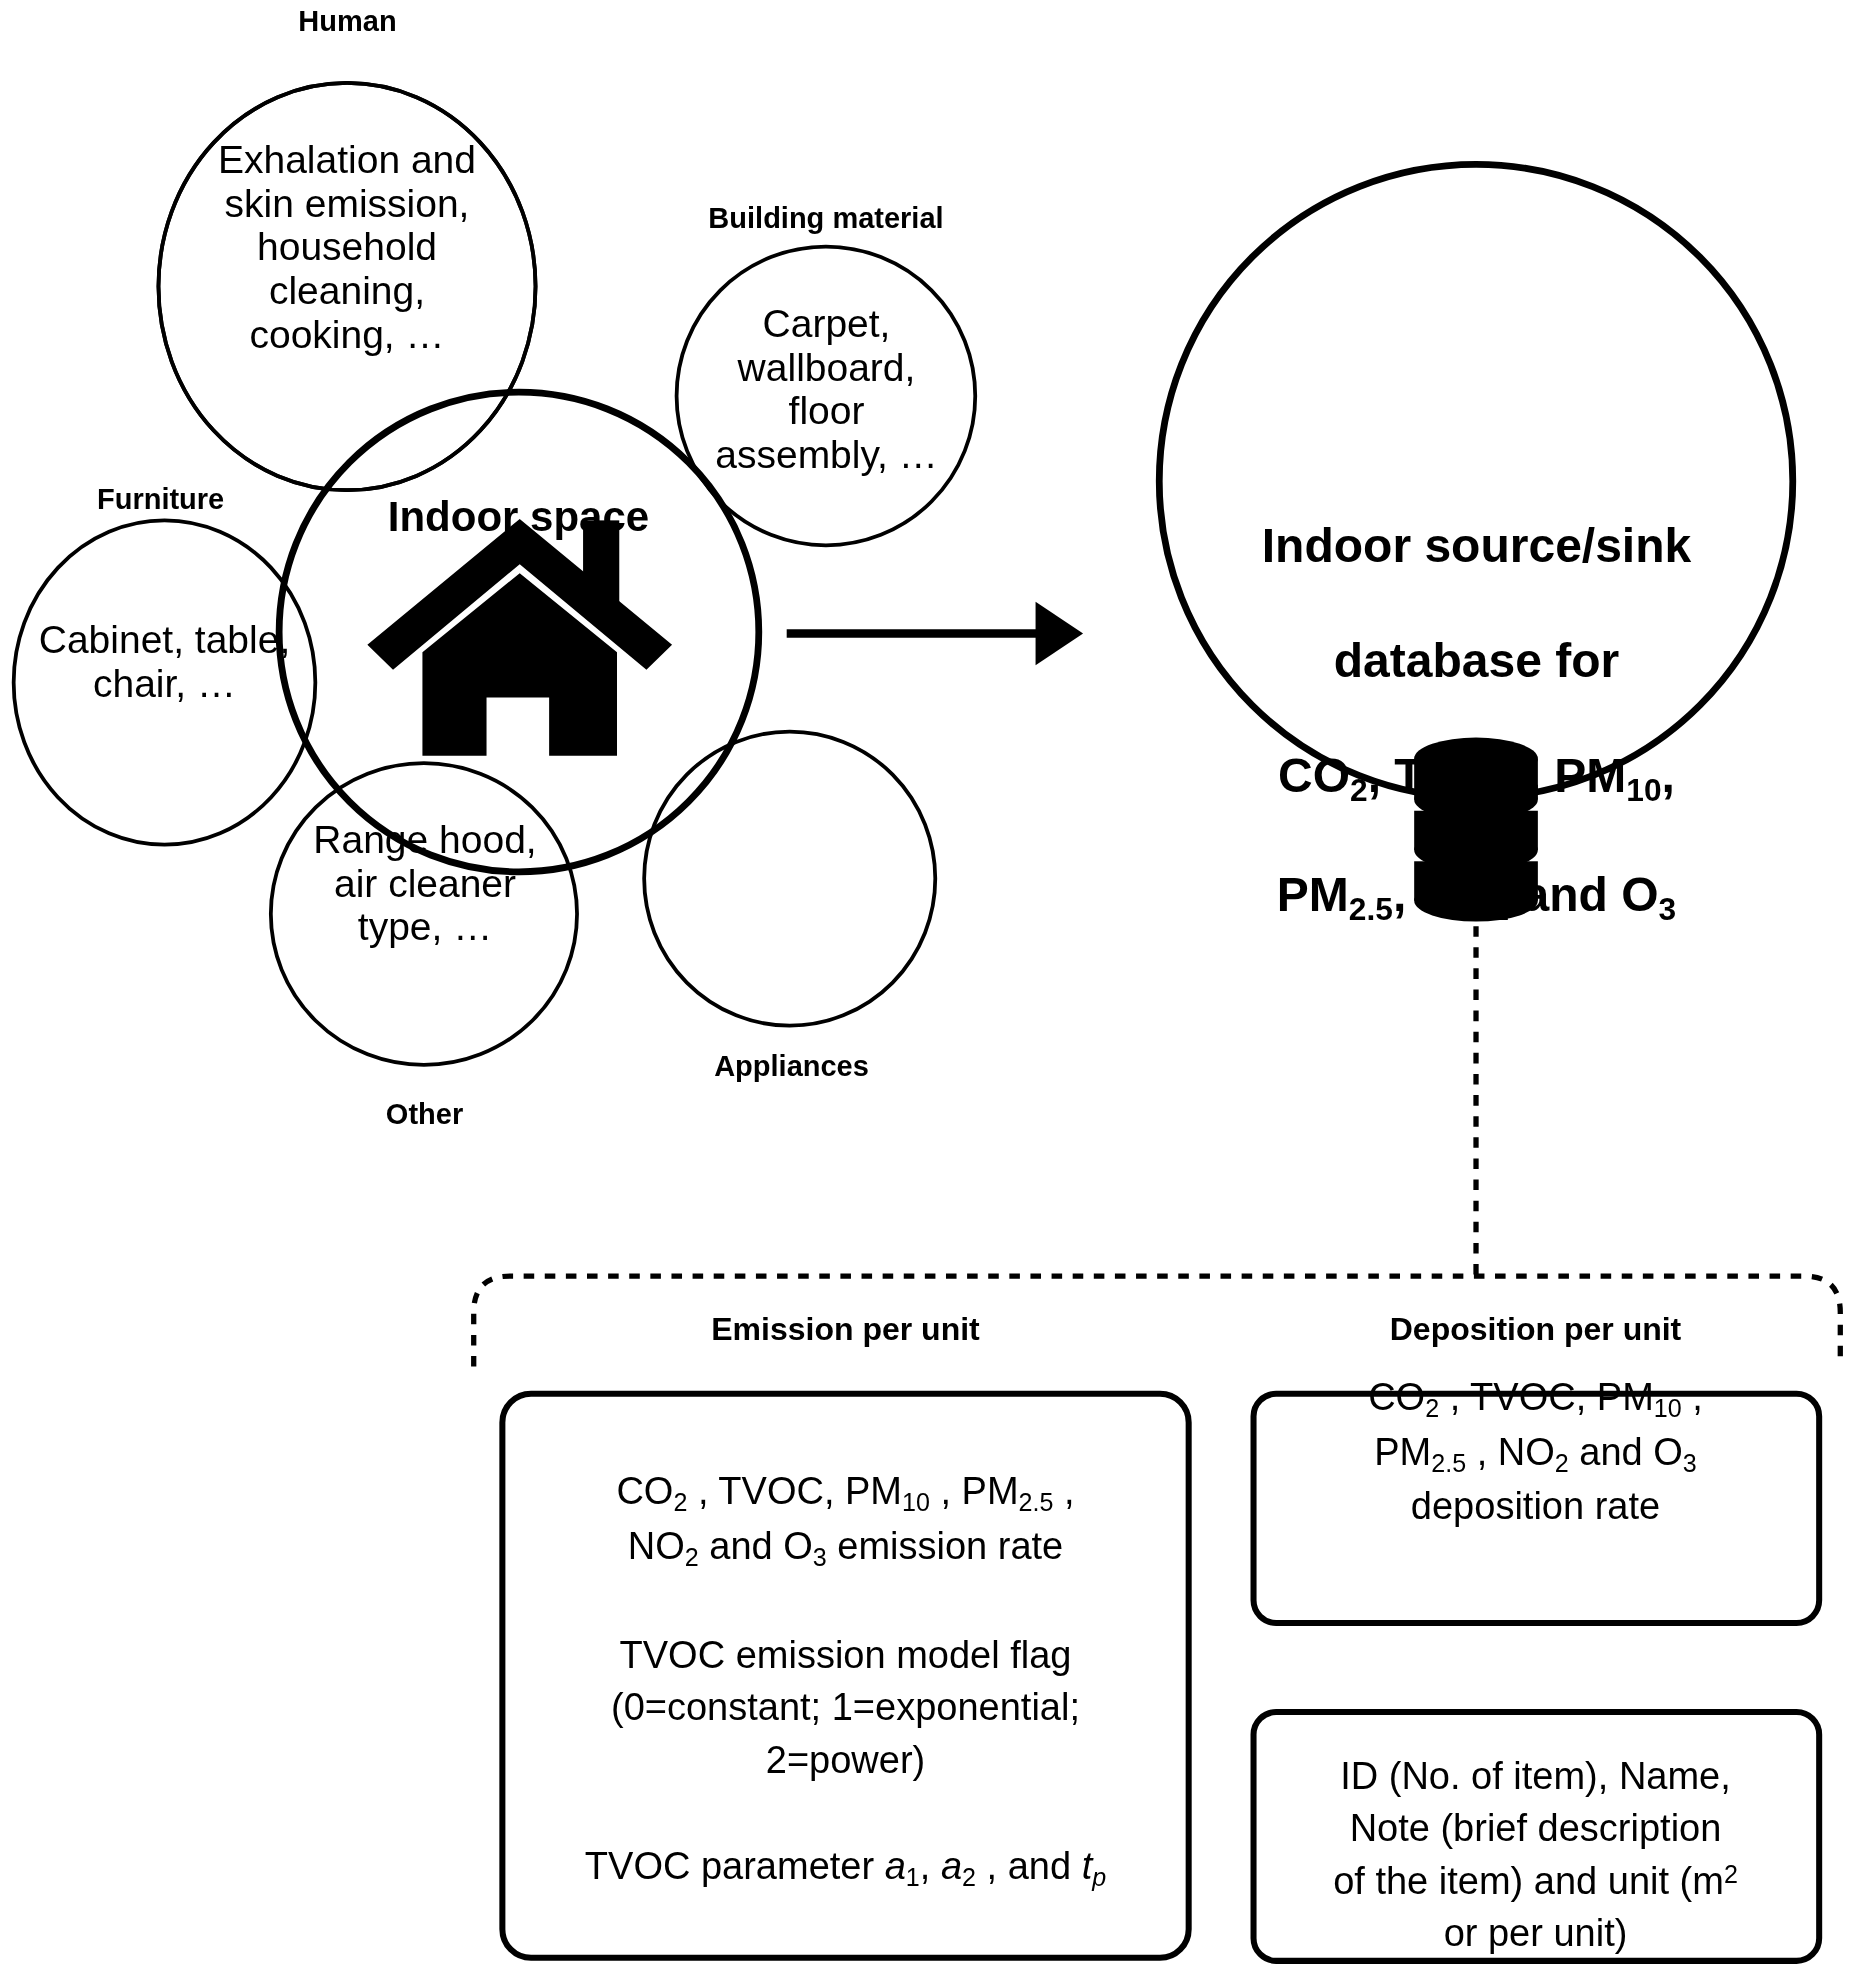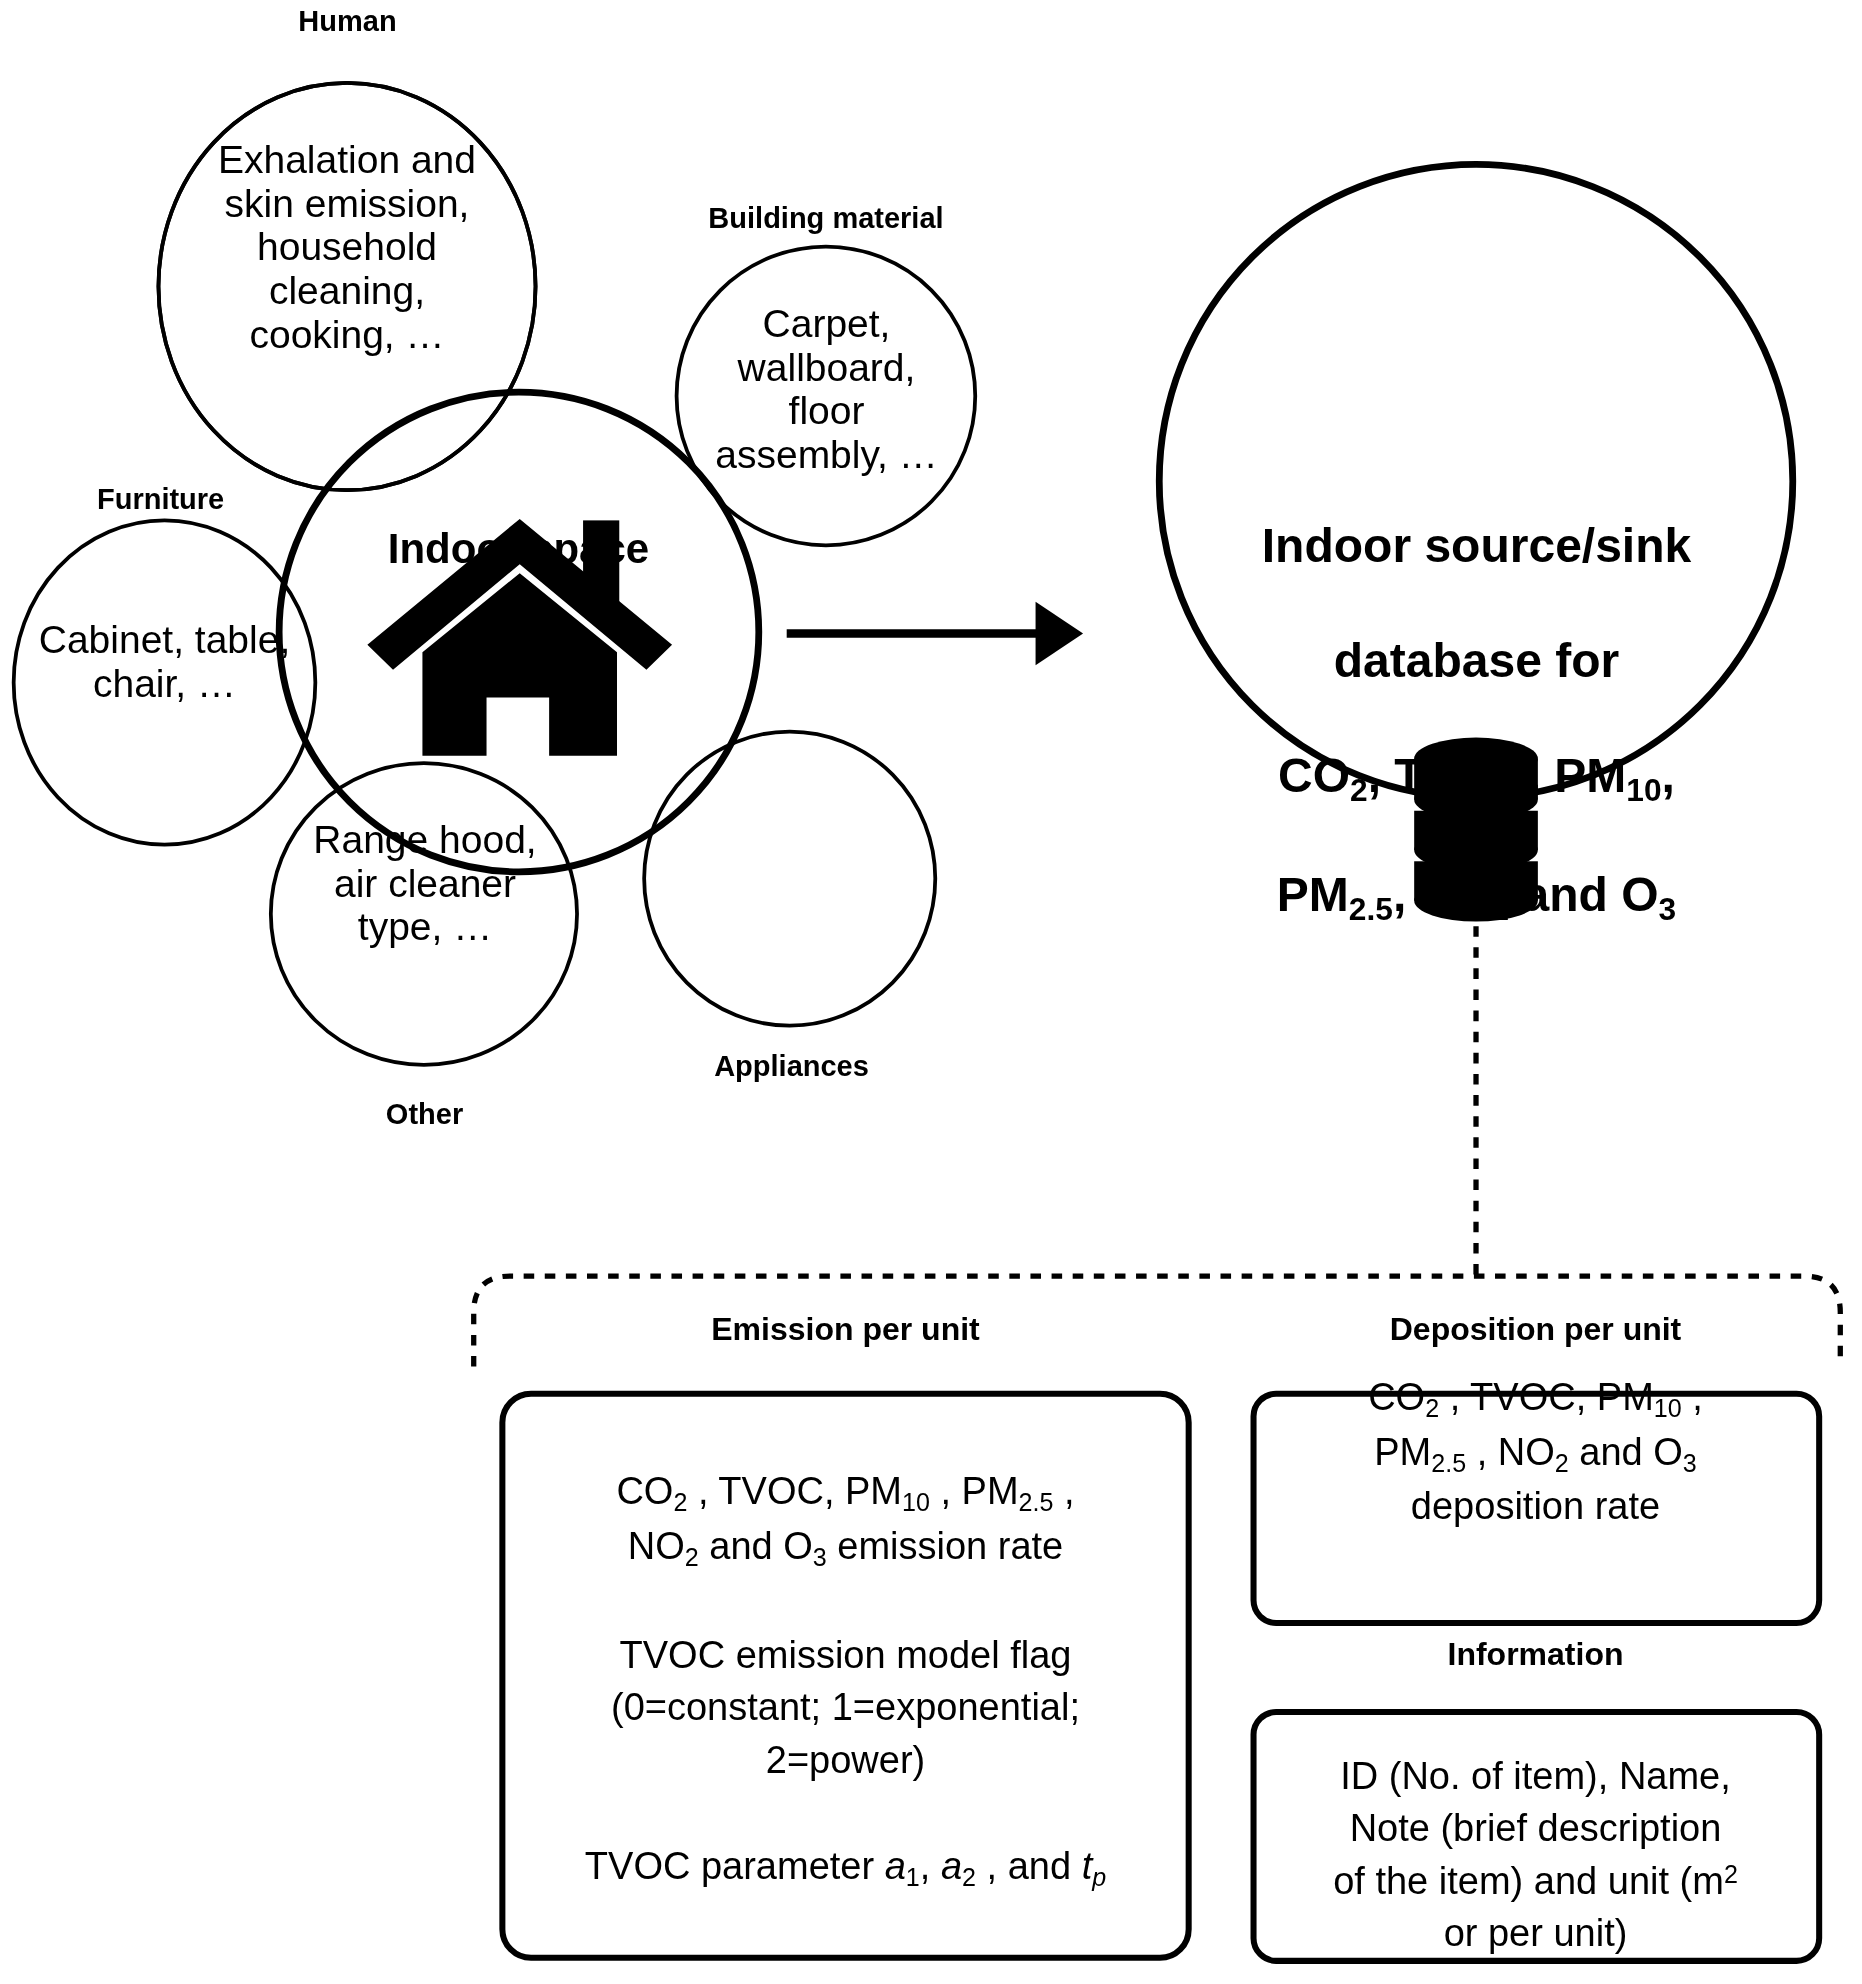--- a/index.html
+++ b/index.html
@@ -124,34 +124,33 @@
   <div class="txt bubble-text" style="left:709px; top:302px; width:235px;">Carpet, wallboard, floor assembly, …</div>
 
   <div class="txt cat-label" style="left:13.6px; top:483px; width:294px;">Furniture</div>
   <div class="txt bubble-text" style="left:29px; top:618px; width:271px;">Cabinet, table, chair, …</div>
 
   <div class="txt cat-label" style="left:281px; top:1098px; width:287px;">Other</div>
   <div class="txt bubble-text" style="left:308px; top:818px; width:234px;">Range hood, air cleaner type, …</div>
 
   <div class="txt cat-label" style="left:633px; top:1050px; width:317px;">Appliances</div>
 
-  <div class="txt center-label" style="left:345px; top:493px; width:347px;margin-top:32px;">Indoor space</div>
+  <div class="txt center-label" style="left:345px; top:493px; width:347px;">Indoor space</div>
 
   <div class="txt db-title" style="left:1186px; top:459px; width:581px;">
     <div>Indoor source/sink</div>
     <div>database for</div>
     <div>CO<sub>2</sub>, TVOC, PM<sub>10</sub>,</div>
     <div>PM<sub>2.5</sub>, NO<sub>2</sub> and O<sub>3</sub></div>
   </div>
 
   <div class="txt panel-title" style="left:521px; top:1312px; width:649px;">Emission per unit</div>
   <div class="txt panel-body" style="left:521px; top:1465px; width:649px;">CO<sub>2</sub> , TVOC, PM<sub>10</sub> , PM<sub>2.5</sub> ,<br>NO<sub>2</sub> and O<sub>3</sub> emission rate</div>
   <div class="txt panel-body" style="left:510px; top:1629px; width:671px;">TVOC emission model flag<br>(0=constant; 1=exponential;<br>2=power)</div>
   <div class="txt panel-body" style="left:521px; top:1840px; width:649px;">TVOC parameter <i>a</i><sub>1</sub>, <i>a</i><sub>2</sub> , and <i>t<sub>p</sub></i></div>
 
   <div class="txt panel-title" style="left:1268px; top:1312px; width:535px;">Deposition per unit</div>
   <div class="txt panel-body" style="left:1268px; top:1371px; width:535px;">CO<sub>2</sub> , TVOC, PM<sub>10</sub> ,<br>PM<sub>2.5</sub> ,  NO<sub>2</sub> and O<sub>3</sub><br>deposition rate</div>
 
-  <div class="txt panel-title" style="left:1268px; top:1637px; width:535px;">Information</div>
   <div class="txt panel-body" style="left:1268px; top:1750px; width:535px;">ID (No. of item), Name,<br>Note (brief description<br>of the item) and unit (m<sup>2</sup><br>or per unit)</div>
 
 </div>
 
 
 </body></html>

